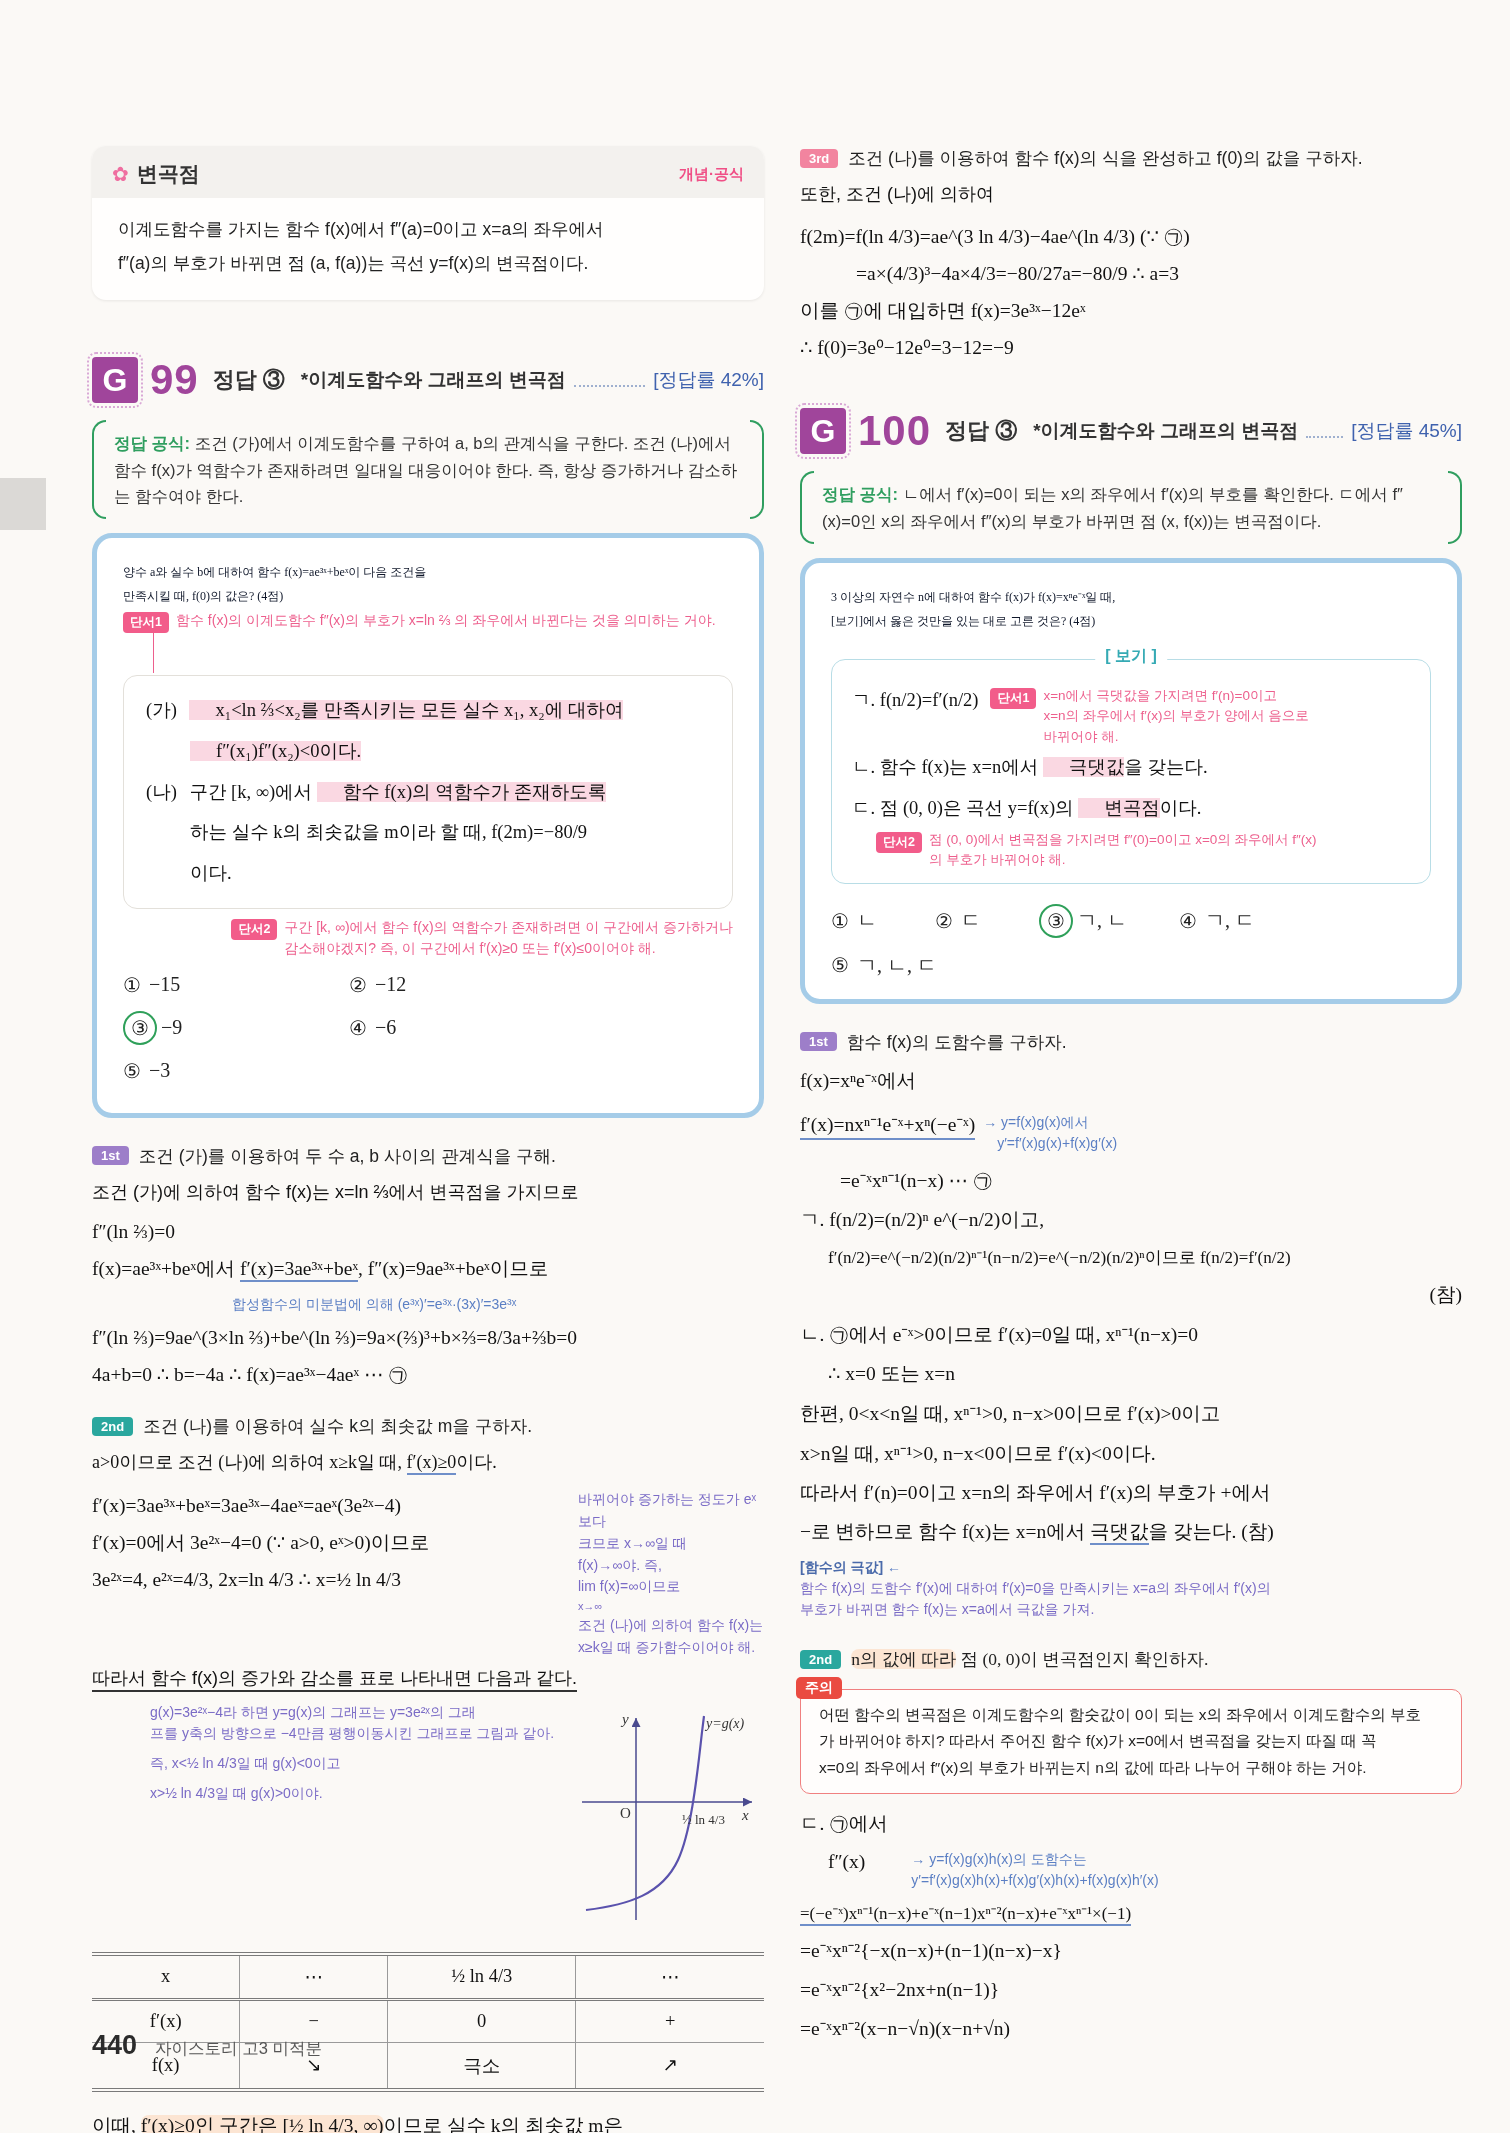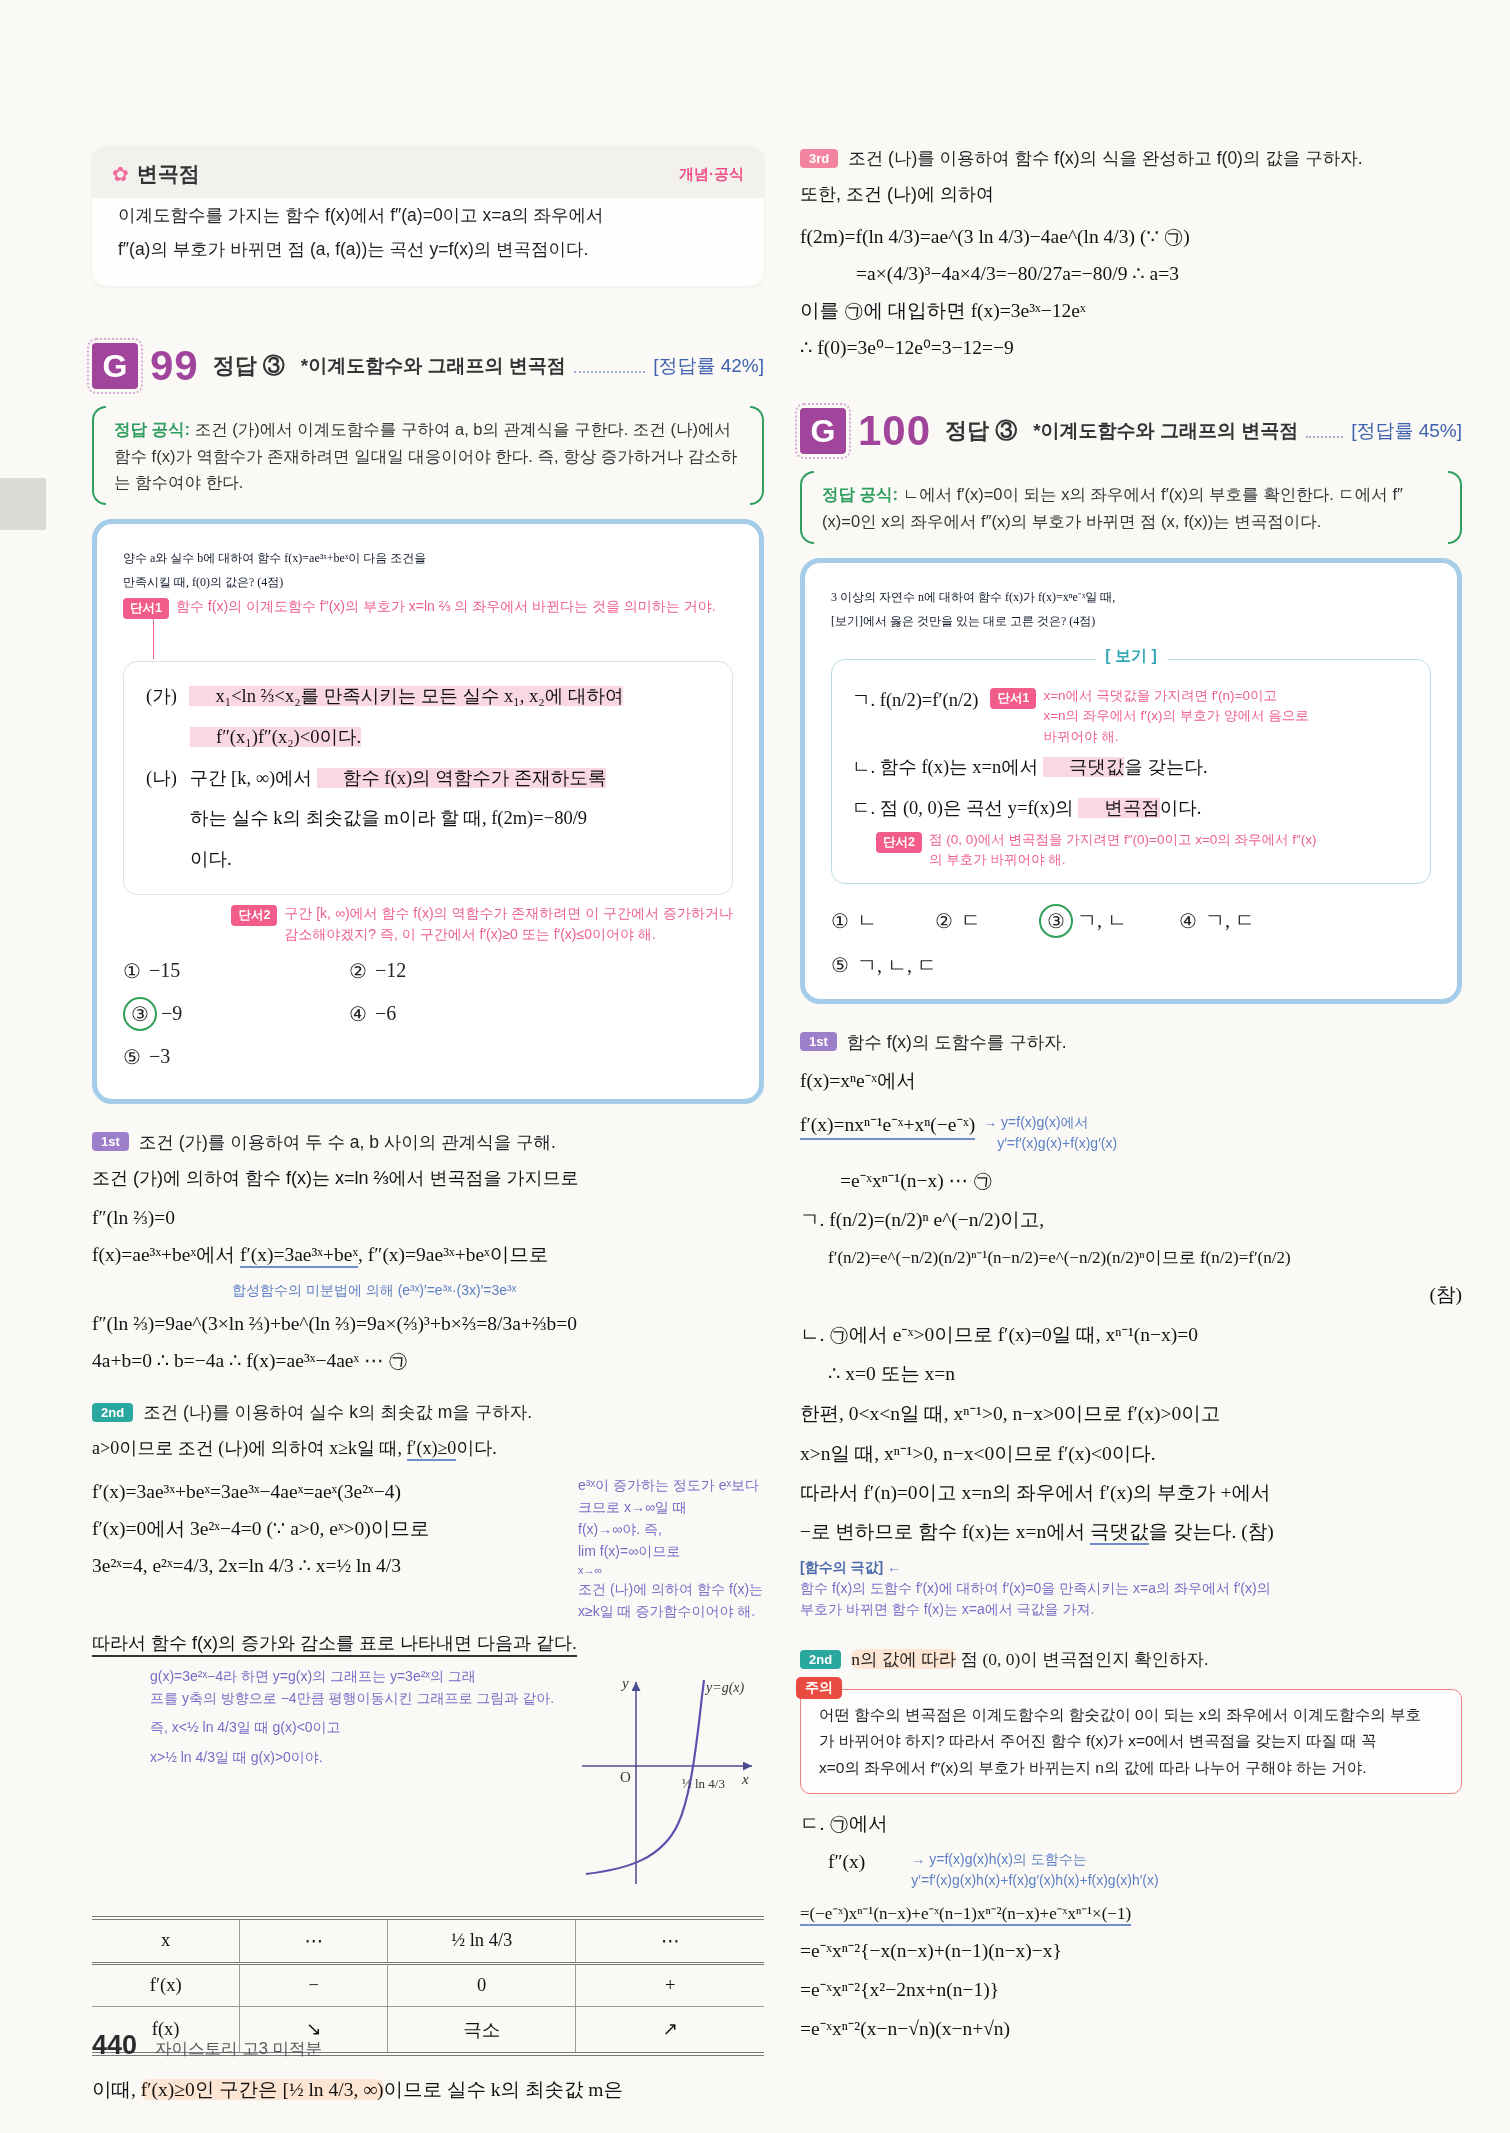--- a/index.html
+++ b/index.html
@@ -9,21 +9,21 @@
   .col-left{position:absolute;left:92px;top:146px;width:672px;}
   .col-right{position:absolute;left:800px;top:146px;width:662px;}
   .edge-tab{position:absolute;left:0;top:478px;width:46px;height:52px;background:#dbd9d6;}
 
   
   .cbox{background:#fffefd;border-radius:14px;box-shadow:0 1px 3px rgba(0,0,0,.08);overflow:hidden;}
   .cbox-head{display:flex;align-items:center;background:#f3f1ee;padding:14px 20px 10px;}
   .cbox-flower{color:#ef6ea0;font-size:20px;margin-right:8px;}
   .cbox-title{font-size:21px;font-weight:bold;color:#333;}
   .cbox-tag{margin-left:auto;color:#f04f86;font-size:15px;font-weight:bold;}
-  .cbox-body{padding:0 26px 20px;font-size:17.5px;line-height:1.95;color:#222;}
+  .cbox-body{padding:14px 26px 20px;font-size:17.5px;line-height:1.95;color:#222;}
 
   
   .phead{display:flex;align-items:center;margin-top:56px;}
   .gbadge{width:46px;height:46px;background:#a0459b;color:#fff;font-weight:bold;font-size:32px;
           display:flex;align-items:center;justify-content:center;border-radius:4px;
           outline:2px dotted #d9a9d6;outline-offset:3px;}
   .gnum{color:#a0459b;font-size:42px;font-weight:bold;margin:0 14px 0 12px;letter-spacing:1px;}
   .panswer{font-size:22px;font-weight:bold;color:#333;margin-right:16px;}
   .ptopic{font-size:19px;font-weight:bold;color:#333;}
   .pleader{flex:1;border-bottom:2px dotted #9fb0cf;margin:0 8px;height:12px;}
@@ -213,21 +213,21 @@
     <div class="ln math">
       <span>a&gt;0이므로 조건 (나)에 의하여 x≥k일 때, </span><span class="ul-blue">f′(x)≥0</span><span>이다.</span>
     </div>
     <div class="sidebox">
       <div class="eqcol">
         <div class="mline">f′(x)=3ae³ˣ+beˣ=3ae³ˣ−4aeˣ=aeˣ(3e²ˣ−4)</div>
         <div class="mline">f′(x)=0에서 3e²ˣ−4=0 (∵ a&gt;0, eˣ&gt;0)이므로</div>
         <div class="mline">3e²ˣ=4, e²ˣ=4/3, 2x=ln 4/3      ∴ x=½ ln 4/3</div>
       </div>
       <div class="notecol note-purple">
-        <div>e³ˣ이 증가하는 정도가 eˣ보다</div>
+        <div>바뀌어야 증가하는 정도가 eˣ보다</div>
         <div>크므로 x→∞일 때</div>
         <div>f(x)→∞야. 즉,</div>
         <div>lim f(x)=∞이므로</div>
         <div style="font-size:11px;">x→∞</div>
         <div>조건 (나)에 의하여 함수 f(x)는</div>
         <div>x≥k일 때 증가함수이어야 해.</div>
       </div>
     </div>
     <div class="ln"><span class="ul-dark">따라서 함수 f(x)의 증가와 감소를 표로 나타내면 다음과 같다.</span></div>
 

